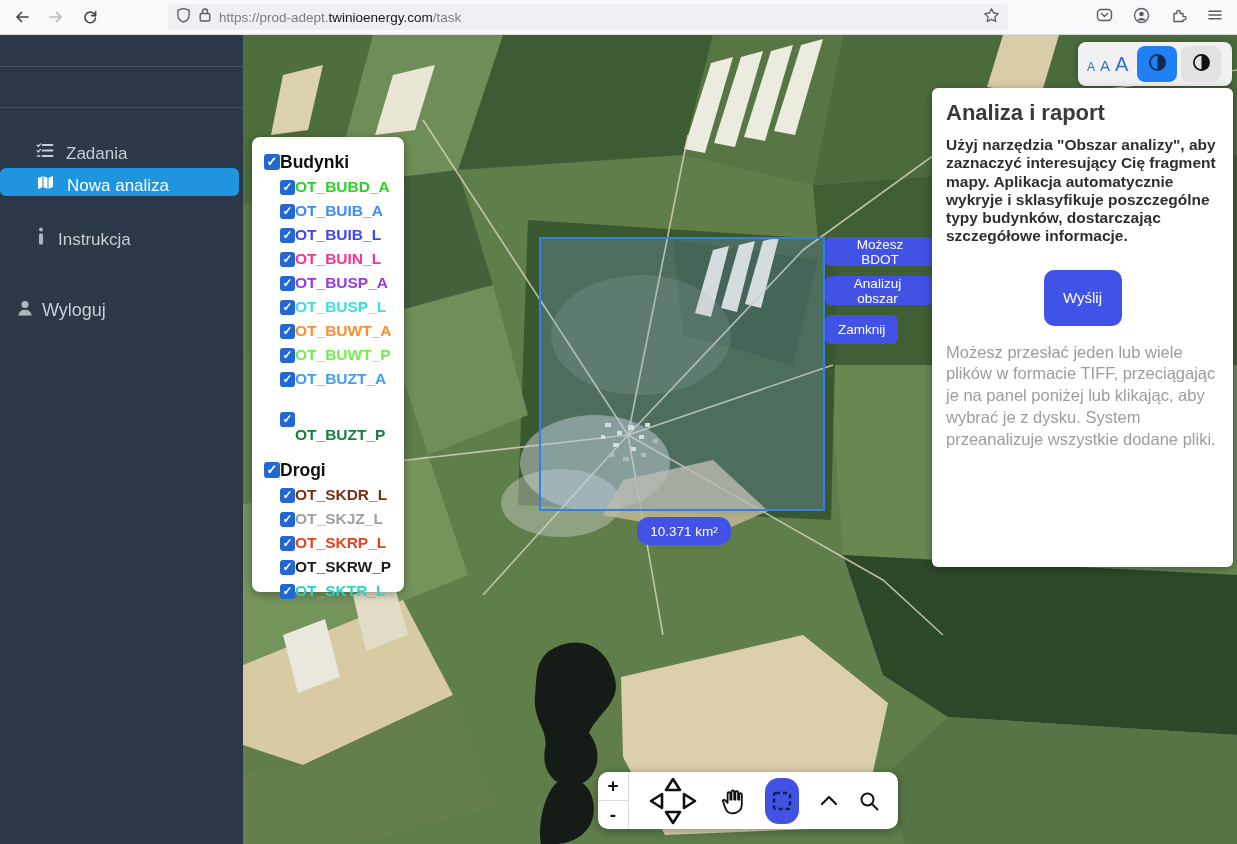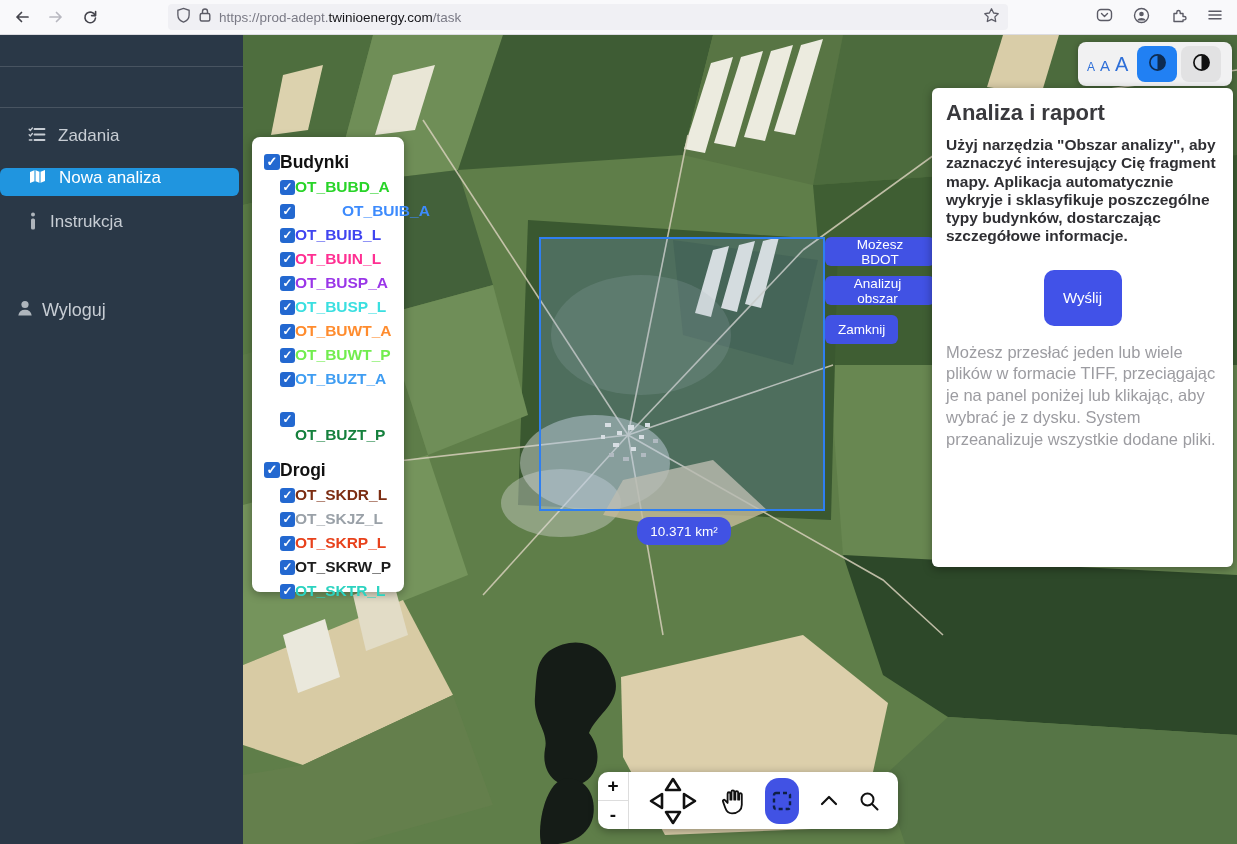--- a/index.html
+++ b/index.html
@@ -18,22 +18,22 @@
   .url-text .domain { color:#17171b; }
   .browser-right { flex:1; display:flex; align-items:center; justify-content:flex-end;
     gap:20px; padding-right:14px; }
 
   
   .app { position:absolute; top:35px; left:0; width:1237px; height:809px; }
 
   
   .sidebar { position:absolute; left:0; top:0; width:243px; height:809px; background:#2a3847; }
   .sb-divider { position:absolute; left:0; width:243px; height:1px; background:rgba(255,255,255,0.14); }
-  .sb-item { position:absolute; left:0; width:239px; height:38px; display:flex; align-items:flex-start;
-    gap:12px; padding-left:28px; color:#c7cdd4; font-size:17px; cursor:pointer; }
+  .sb-item { position:absolute; left:0; width:239px; height:38px; display:flex; align-items:flex-end;
+    gap:12px; padding-left:36px; color:#c7cdd4; font-size:17px; cursor:pointer; }
   .sb-item.active { background:#2095df; color:#ffffff; border-radius:6px; height:28px; }
   .sb-item svg { flex:0 0 auto; }
   .sb-logout { position:absolute; left:0; width:239px; height:34px; display:flex; align-items:center;
     gap:8px; padding-left:16px; color:#c7cdd4; font-size:18px; cursor:pointer; }
 
   
   .map-area { position:absolute; left:243px; top:0; width:994px; height:809px; overflow:hidden; }
   .map-bg { position:absolute; inset:0; width:994px; height:809px; }
 
   
@@ -286,21 +286,21 @@
           <div class="layer-group-header">
             <span class="cbx lg" aria-checked="true"></span>
             <span>Budynki</span>
           </div>
           <div class="layer-row">
               <span class="cbx" aria-checked="true"></span>
               <span style="color: rgb(40, 212, 40);">OT_BUBD_A</span>
             </div>
           <div class="layer-row">
               <span class="cbx" aria-checked="true"></span>
-              <span style="color: rgb(61, 139, 253); padding-left: 47px;">OT_BUIB_A</span>
+              <span style="color: rgb(61, 139, 253);">OT_BUIB_A</span>
             </div>
           <div class="layer-row">
               <span class="cbx" aria-checked="true"></span>
               <span style="color: rgb(64, 69, 240);">OT_BUIB_L</span>
             </div>
           <div class="layer-row">
               <span class="cbx" aria-checked="true"></span>
               <span style="color: rgb(255, 47, 146);">OT_BUIN_L</span>
             </div>
           <div class="layer-row">

